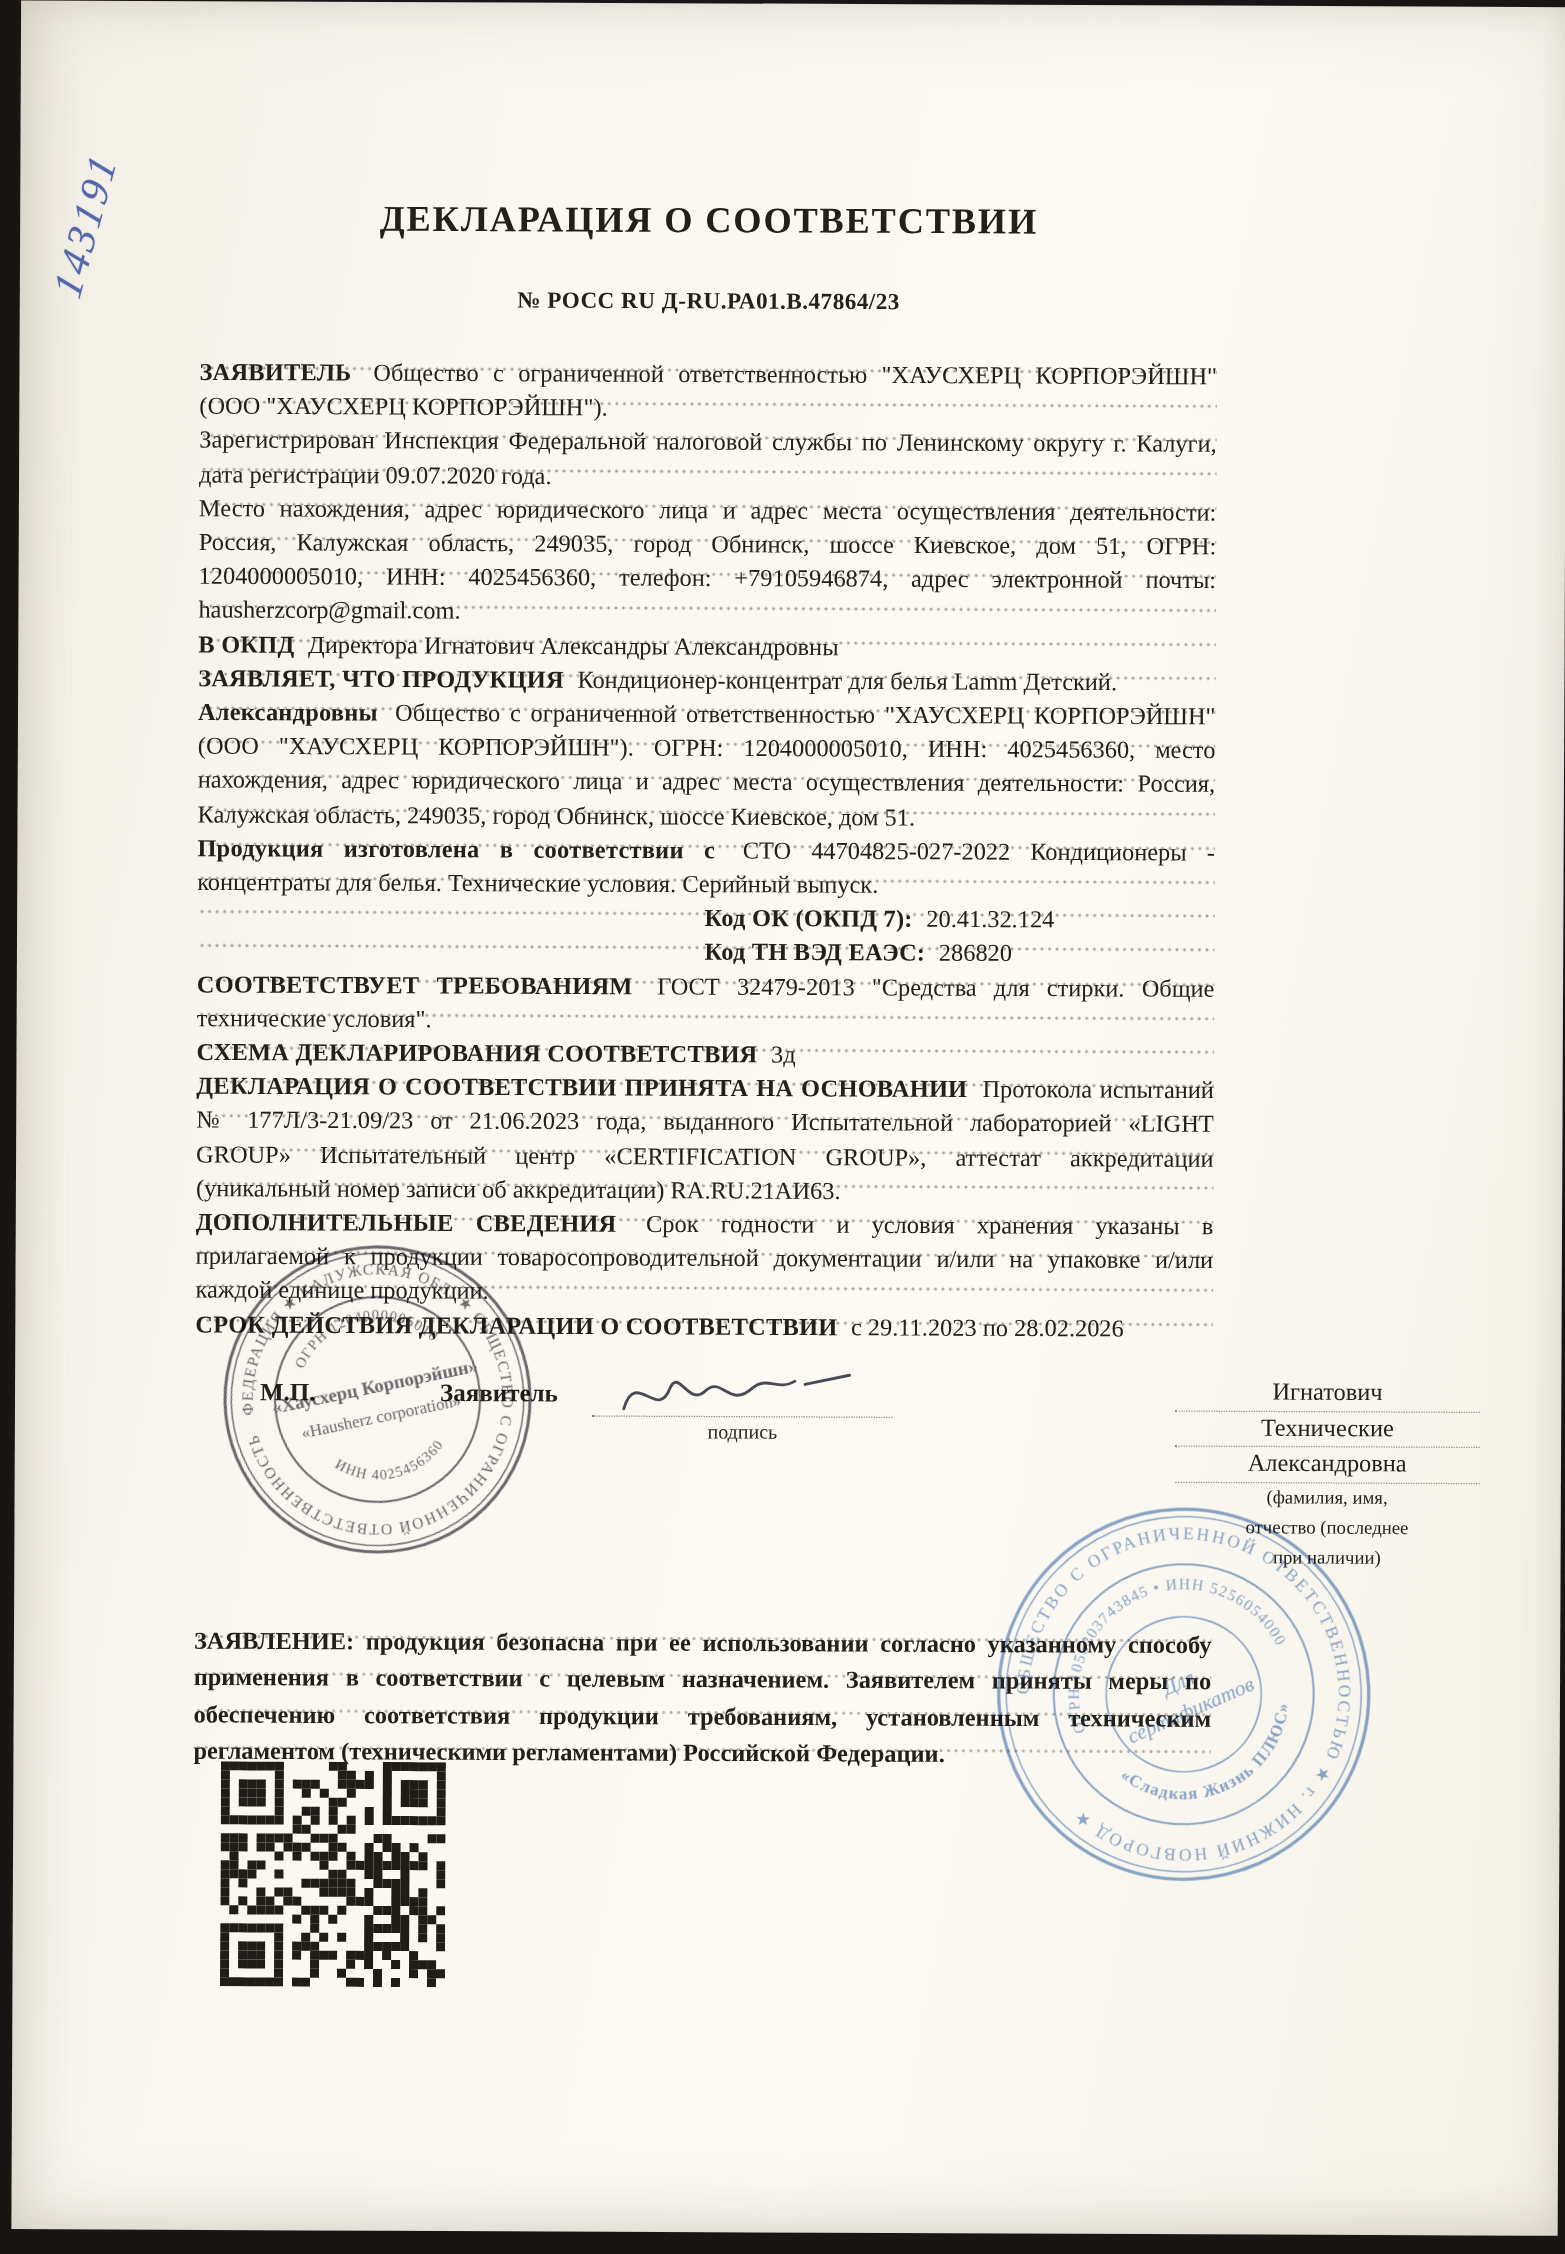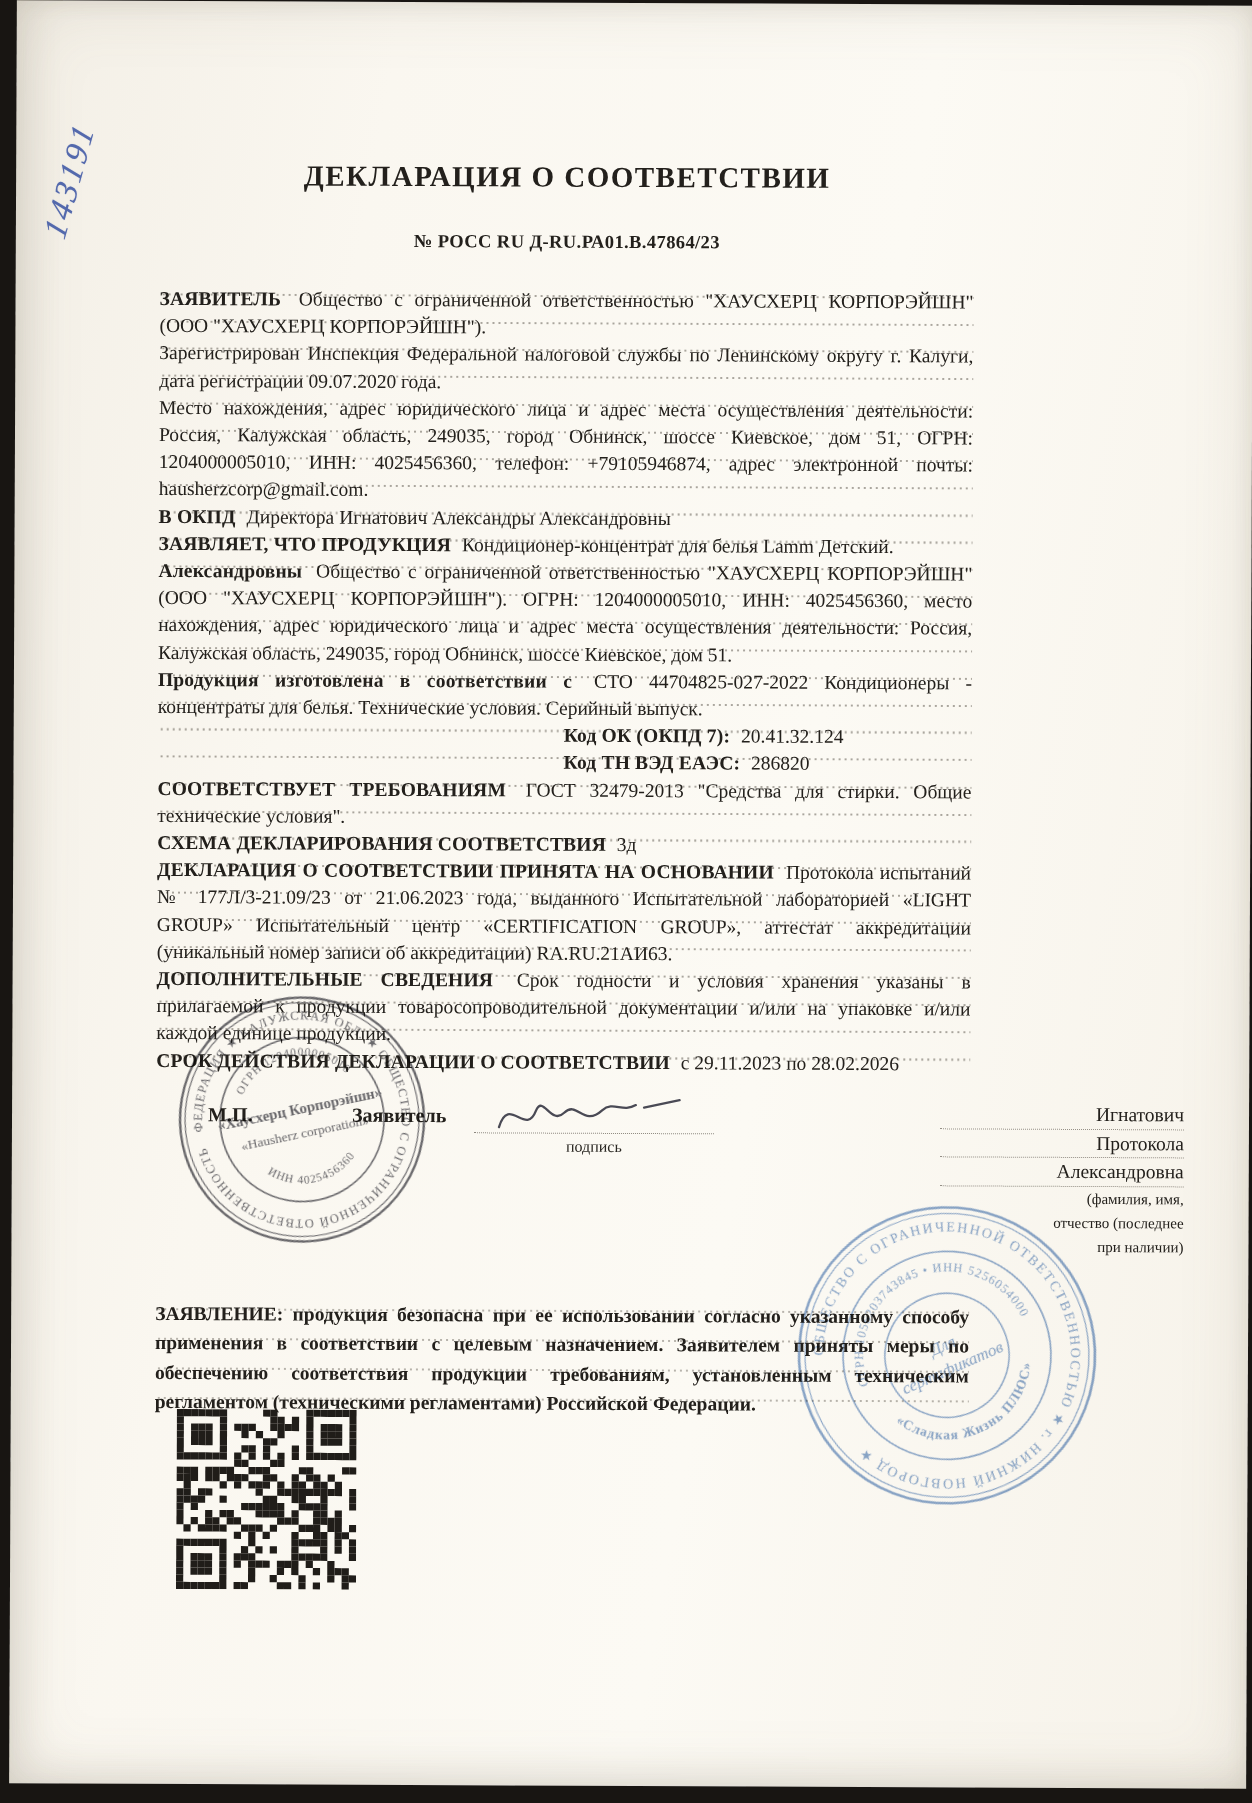--- a/index.html
+++ b/index.html
@@ -50,21 +50,21 @@
     position:absolute; font-weight:bold; font-size:20px; color:#23201c;
   }
   .mp-label { left:196px; top:1102px; }
   .applicant-label { left:340px; top:1102px; }
   .signature-wrap { position:absolute; left:462px; top:1078px; width:240px; text-align:center; color:#23201c; }
   .signature-wrap svg { display:block; margin:0 auto; }
   .sig-dotline { border-bottom:1.6px dotted rgba(80,74,64,.65); margin-top:-6px; }
   .sig-caption { font-size:16px; margin-top:4px; color:#2a2722; }
   .signee {
     position:absolute; left:928px; top:1096px; width:244px;
-    text-align:right; font-size:19.5px; line-height:27.5px; color:#23201c;
+    text-align:center; font-size:19.5px; line-height:27.5px; color:#23201c;
   }
   .signee .name-line { border-bottom:1.4px dotted rgba(80,74,64,.6); }
   .signee .note-line { font-size:15px; line-height:24px; border:none; }
   .statement {
     position:absolute; left:144px; top:1278px; width:814px;
     font-size:19.5px; font-weight:bold; line-height:29.6px; text-align:justify;
     color:#23201c;
     background-image: radial-gradient(circle, rgba(80,74,64,.4) .9px, rgba(80,74,64,0) 1.5px);
     background-size:6px 29.6px;
     background-position:1px 25px;
@@ -127,21 +127,21 @@
         <path d="M14,40 C26,8 40,52 52,26 C60,10 66,42 80,30 C94,18 98,46 118,30 C130,21 138,34 152,27"></path>
         <path d="M160,30 L196,25"></path>
       </g>
     </svg>
     <div class="sig-dotline"></div>
     <div class="sig-caption">подпись</div>
   </div>
 
   <div class="signee">
     <div class="name-line">Игнатович</div>
-    <div class="name-line">Протокола</div>
+    <div class="name-line">Технические</div>
     <div class="name-line">Александровна</div>
     <div class="note-line">(фамилия, имя,</div>
     <div class="note-line">отчество (последнее</div>
     <div class="note-line">при наличии)</div>
   </div>
 
   <p class="statement">ЗАЯВЛЕНИЕ: продукция безопасна при ее использовании согласно указанному способу применения в соответствии с целевым назначением. Заявителем приняты меры по обеспечению соответствия продукции требованиям, установленным техническим регламентом (техническими регламентами) Российской Федерации.</p>
 
   <div class="qr">
     <svg id="qr-svg" viewBox="0 0 180 180" width="180" height="180">

